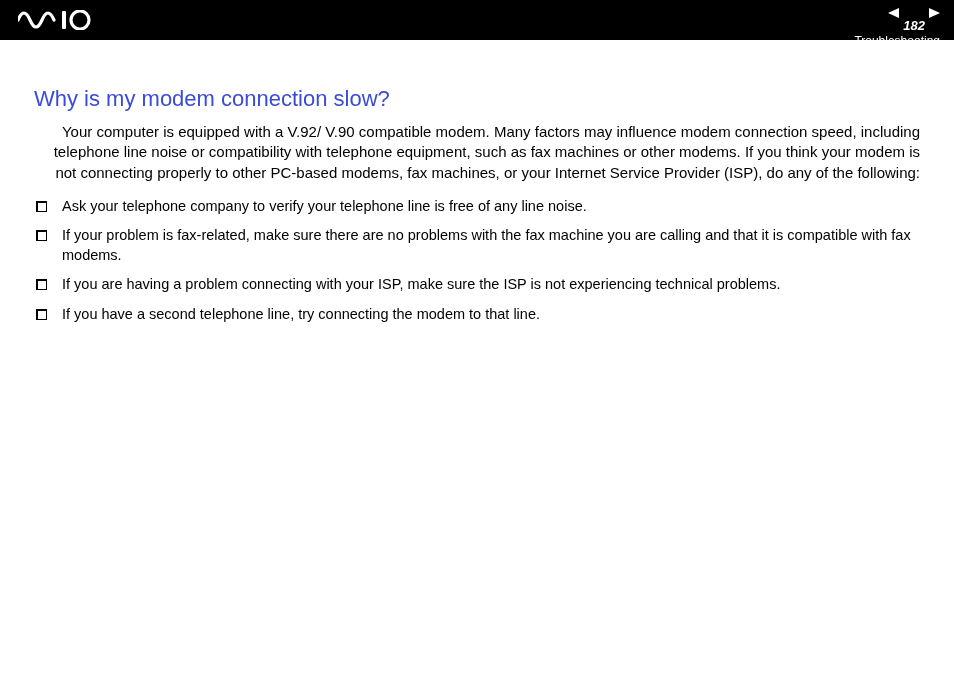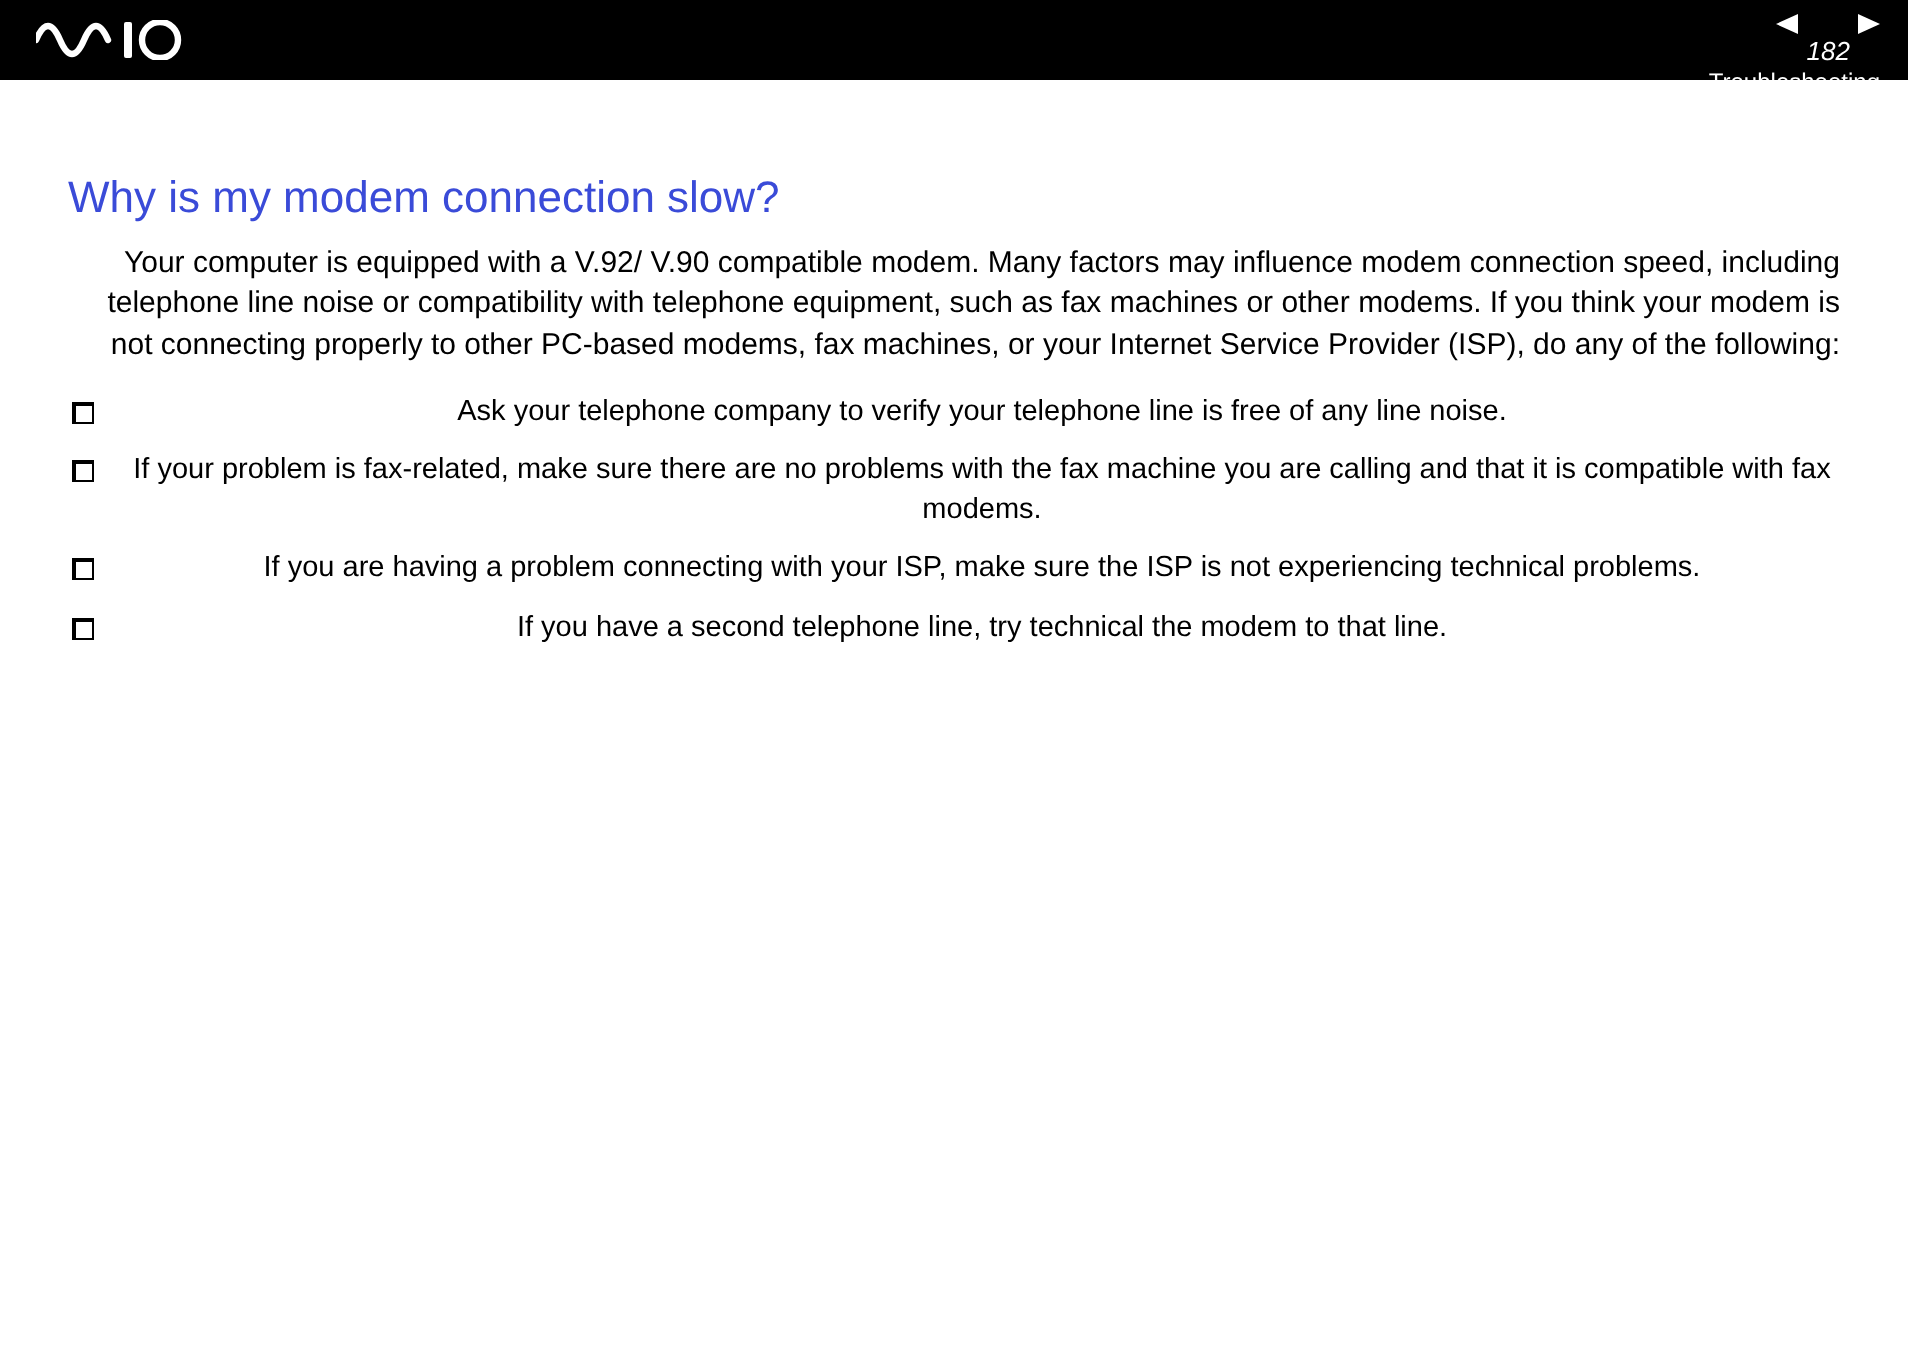--- a/index.html
+++ b/index.html
@@ -26,21 +26,21 @@
     align-items: flex-end;
     color: #fff;
     line-height: 1.1;
   }
   .pager {
     display: flex;
     align-items: center;
     gap: 4px;
   }
   .pager-num {
-    font-weight: normal;
+    font-weight: bold;
     font-style: italic;
     font-size: 13px;
     margin-top: 27px;
   }
   .arrow-left, .arrow-right {
     display: inline-block;
   }
   .section-label {
     font-weight: normal;
     font-size: 12px;
@@ -66,21 +66,20 @@
     list-style: none;
     padding: 0;
     margin: 0;
   }
   ul.bullets li {
     position: relative;
     padding-left: 28px;
     font-size: 14.5px;
     line-height: 1.35;
     margin-bottom: 10px;
-    text-align: center;
   }
   ul.bullets li .bullet-box {
     position: absolute;
     left: 2px;
     top: 4px;
     width: 9px;
     height: 9px;
     border: 1px solid #000;
     box-shadow: inset 1px 1px 0 #000, inset -0px -0px 0 #000;
     background: #fff;
@@ -131,15 +130,15 @@
   </div>
 </div>
 
 <div class="content">
   <h1 class="heading">Why is my modem connection slow?</h1>
   <p class="intro">Your computer is equipped with a V.92/ V.90 compatible modem. Many factors may influence modem connection speed, including telephone line noise or compatibility with telephone equipment, such as fax machines or other modems. If you think your modem is not connecting properly to other PC-based modems, fax machines, or your Internet Service Provider (ISP), do any of the following:</p>
   <ul class="bullets">
     <li><span class="bullet-box"></span><span>Ask your telephone company to verify your telephone line is free of any line noise.</span></li>
     <li><span class="bullet-box"></span><span>If your problem is fax-related, make sure there are no problems with the fax machine you are calling and that it is compatible with fax modems.</span></li>
     <li><span class="bullet-box"></span><span>If you are having a problem connecting with your ISP, make sure the ISP is not experiencing technical problems.</span></li>
-    <li><span class="bullet-box"></span><span>If you have a second telephone line, try technical the modem to that line.</span></li>
+    <li><span class="bullet-box"></span><span>If you have a second telephone line, try connecting the modem to that line.</span></li>
   </ul>
 </div>
 
 </body></html>

